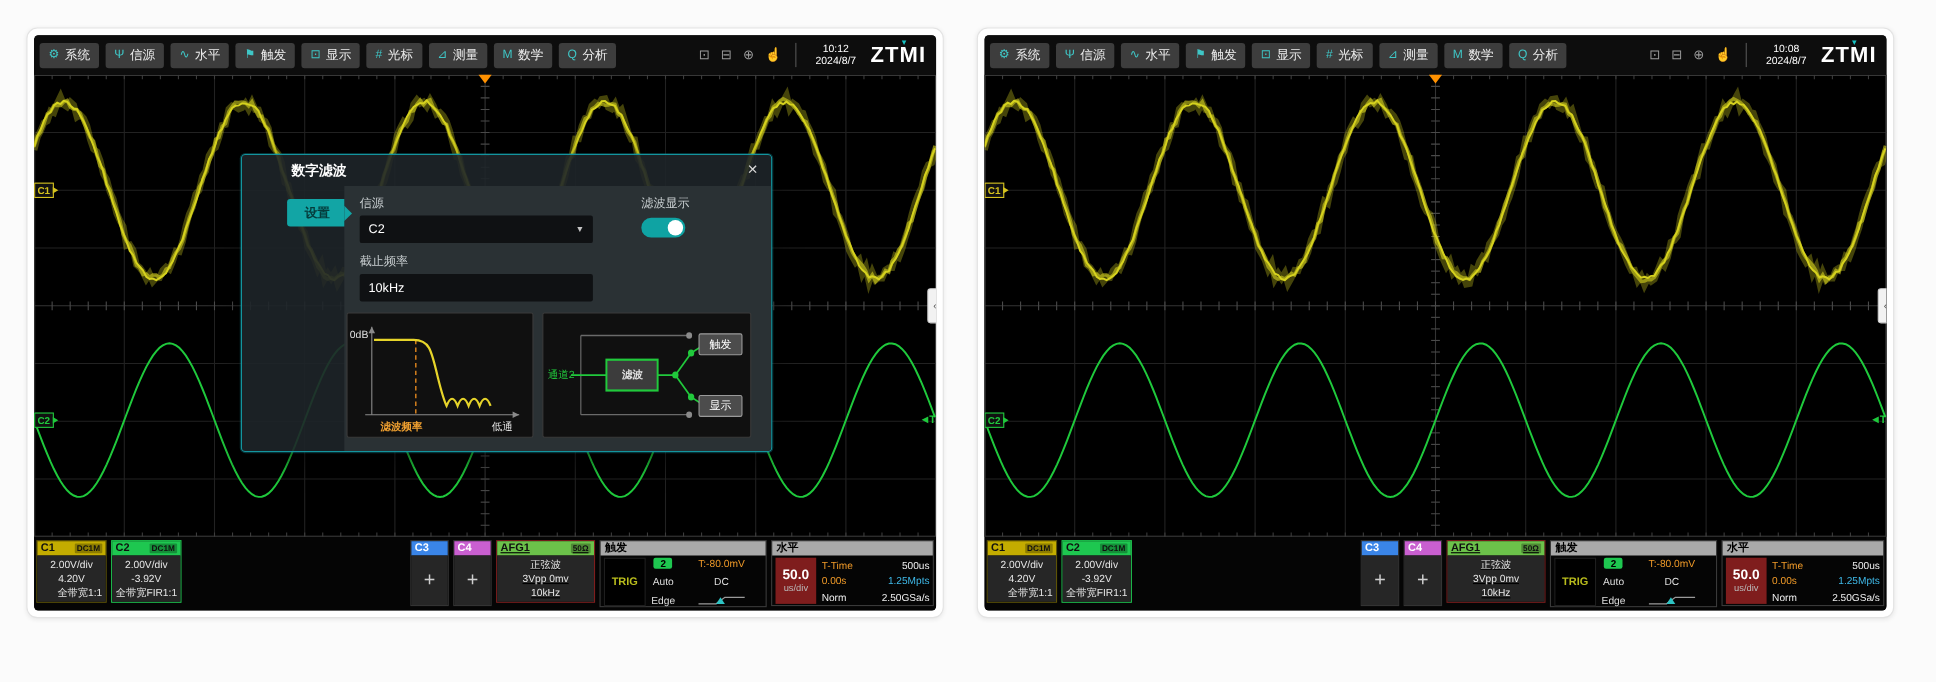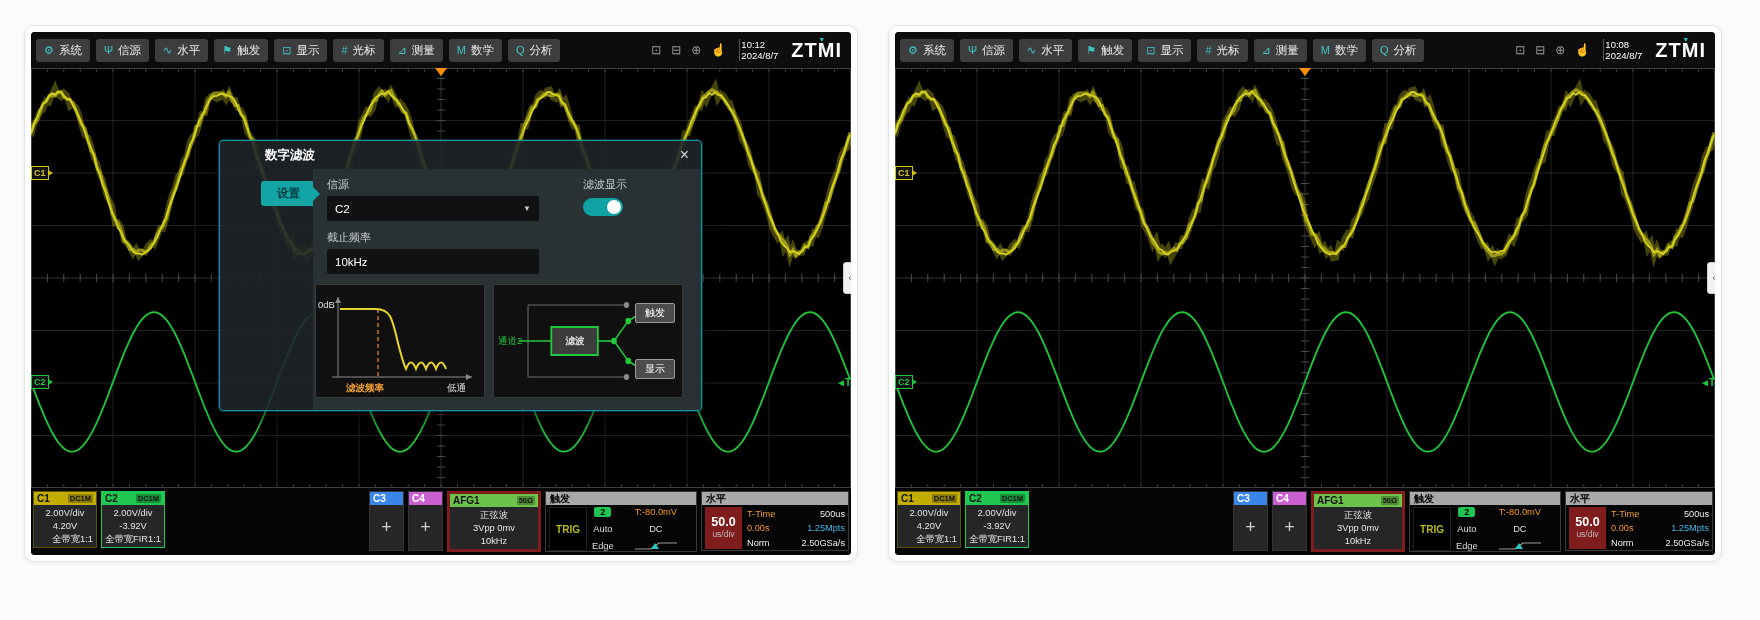--- a/index.html
+++ b/index.html
@@ -7,21 +7,21 @@
   .card{background:#fff;border:1px solid #e3e3e3;border-radius:10px;padding:6px;box-shadow:0 1px 4px rgba(0,0,0,.07);}
   .scope{width:820px;background:#050505;border-radius:4px;overflow:hidden;position:relative;}
 
   
   .menubar{height:36px;display:flex;align-items:center;gap:6px;padding:0 5px;background:#0d0d0d;}
   .mbtn{display:flex;align-items:center;gap:5px;background:#3d3d3d;color:#ececec;font-size:11.5px;
         padding:4px 8px;border-radius:3px;white-space:nowrap;cursor:default;}
   .micon{color:#3fc6c6;font-size:11px;line-height:1;}
   .mspacer{flex:1;}
   .sicon{color:#9a9a9a;font-size:12px;margin:0 2px;}
-  .clock{color:#fff;font-size:9.5px;text-align:left;line-height:1.2;margin:0 5px;padding-left:1px;border-left:1px solid #555;}
+  .clock{color:#fff;font-size:9.5px;text-align:center;line-height:1.2;margin:0 5px;padding-left:17px;border-left:1px solid #555;}
   .brand{color:#fff;font-weight:bold;font-size:20px;letter-spacing:1px;position:relative;margin:0 4px 0 2px;}
   .brand .caret{position:absolute;left:27px;top:-3px;font-size:7px;color:#16c2c2;font-style:normal;}
 
   
   .screen{position:relative;width:820px;height:420px;background:#000;}
   .screen svg{display:block;}
   .mk{position:absolute;z-index:3;}
   .chmk{font-size:9px;font-weight:bold;padding:0 2px;line-height:12px;background:#111;}
   .chmk::after{content:"";position:absolute;right:-5px;top:3px;border-left:5px solid;border-top:3.5px solid transparent;border-bottom:3.5px solid transparent;}
   .mk-c1{left:0;top:105px;transform:translateY(-50%);color:#d6c31e;border:1px solid #d6c31e;}
@@ -37,21 +37,21 @@
   
   .infobar{height:64px;background:#050505;display:flex;align-items:flex-start;gap:4px;padding:3px 2px 0 2px;}
   .chbadge{width:62px;border:1px solid #5d5306;}
   .chbadge.sel{border:1px solid #1ec750;}
   .hd{display:flex;justify-content:space-between;align-items:center;padding:1px 3px;font-size:10px;font-weight:bold;color:#101010;}
   .tag{font-size:7.5px;background:rgba(0,0,0,.28);padding:0 2px;border-radius:1px;font-weight:bold;}
   .bd{background:#262626;color:#e6e6e6;font-size:9.3px;text-align:center;padding:2px 3px 1px;line-height:1.4;}
   .bd .row3{display:flex;justify-content:flex-end;}
   .aux{width:33px;border:1px solid #333;}
   .aux .bd{height:42px;display:flex;align-items:center;justify-content:center;font-size:18px;color:#cfcfcf;}
-  .afg{width:88px;border:3px solid #7f1d1d;}
+  .afg{width:88px;border:1px solid #7f1d1d;text-decoration:underline;}
   .sec{border:1px solid #3a3a3a;}
   .shd{background:#a9a9a9;color:#000;font-weight:bold;font-size:10px;padding:0 4px;height:13px;line-height:13px;}
   .tsec{width:150px;}
   .tbody{display:flex;gap:5px;padding:2px 3px 0;}
   .trigbox{width:36px;height:42px;background:#000;border:1px solid #1e1e1e;color:#b8bb1c;font-weight:bold;font-size:10px;
            display:flex;align-items:center;justify-content:center;}
   .tcol{display:flex;flex-direction:column;justify-content:space-between;align-items:center;height:44px;font-size:9.3px;color:#ddd;}
   .src2{background:#1ec750;color:#000;font-weight:bold;padding:0 6px;border-radius:2px;font-size:9px;}
   .olvl{color:#f09a28;}
   .hsec{width:146px;}

